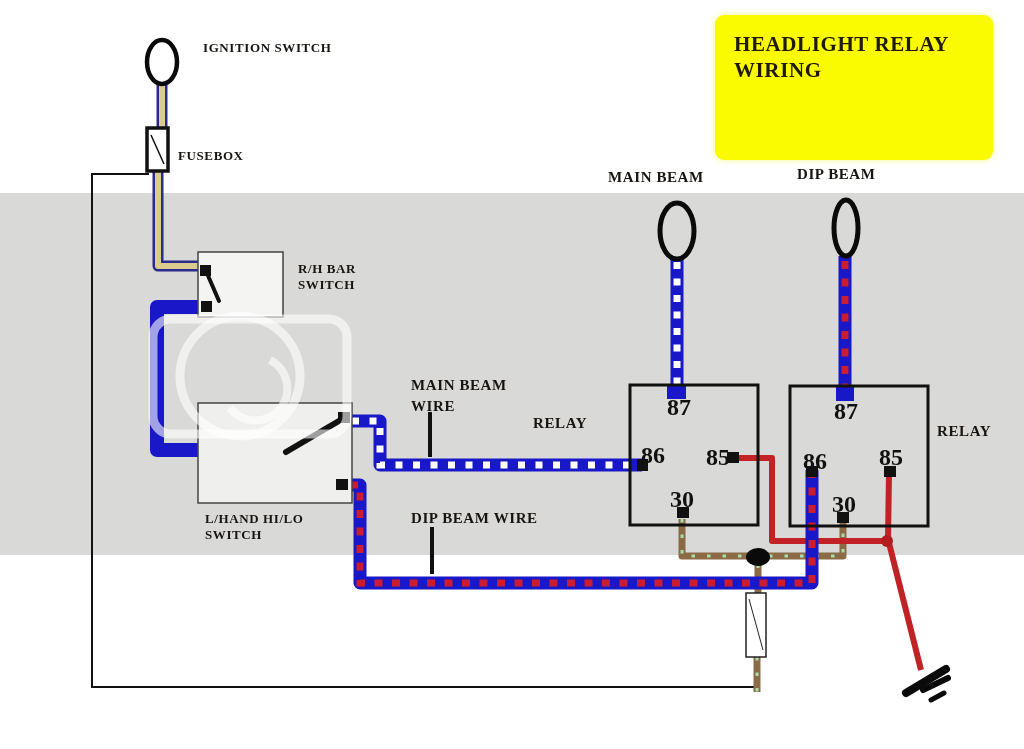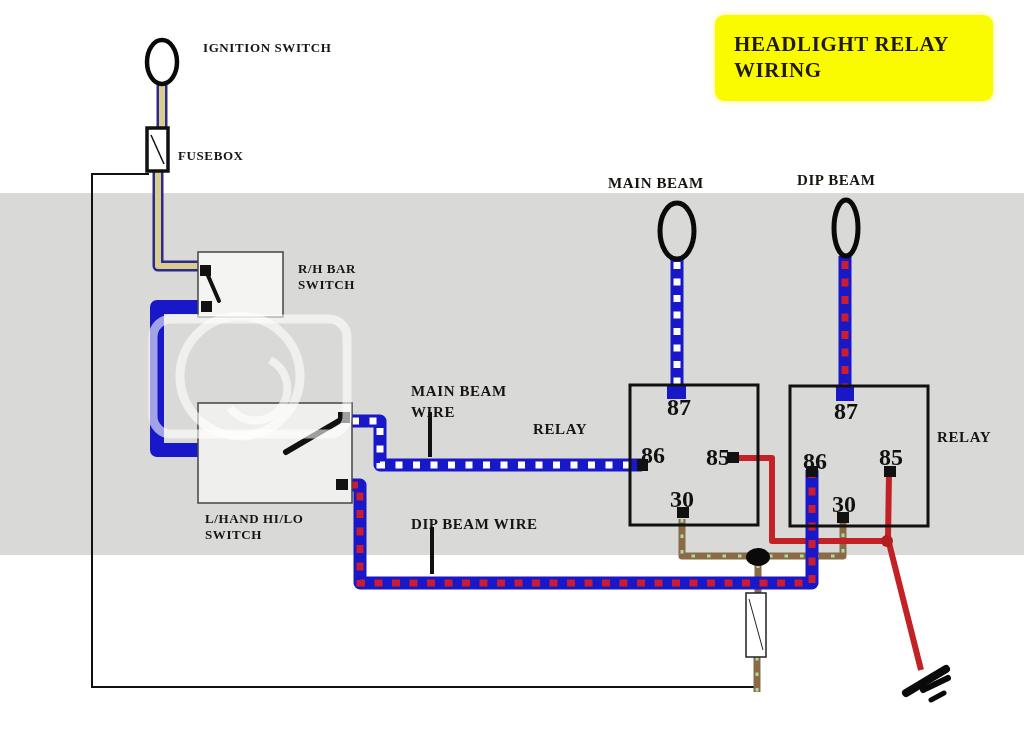--- a/index.html
+++ b/index.html
@@ -2,24 +2,24 @@
 <html><head>
 <meta charset="utf-8">
 <style>
   html,body{margin:0;padding:0;background:#ffffff;}
   #stage{position:relative;width:1024px;height:749px;background:#ffffff;overflow:hidden;
          font-family:"Liberation Serif",serif;}
   .band{position:absolute;left:0;top:193px;width:1024px;height:362px;background:#d9d9d7;}
   svg{position:absolute;left:0;top:0;}
   .lbl{position:absolute;color:#181410;font-weight:bold;font-size:13px;letter-spacing:0.6px;
        line-height:16px;white-space:pre;}
-  .lbl-lg{font-size:15px;line-height:21px;margin-top:6px;}
+  .lbl-lg{font-size:15px;line-height:21px;}
   .pin{position:absolute;width:30px;text-align:right;color:#111;font-size:24px;font-weight:600;
        font-family:"Liberation Serif",serif;}
-  .titlebox{position:absolute;left:715px;top:15px;width:278px;height:86px;background:#fbfb00;
+  .titlebox{position:absolute;left:715px;top:15px;width:278px;height:145px;background:#fbfb00;
        border-radius:9px;box-shadow:0 0 6px rgba(250,250,120,0.9);}
   .titletext{position:absolute;left:19px;top:16px;font-size:21px;font-weight:bold;color:#201a04;
        letter-spacing:0.6px;line-height:26px;white-space:pre-line;}
   .wm-brand{position:absolute;left:401px;top:303px;font-family:"Liberation Sans",sans-serif;
        font-size:57px;font-weight:bold;letter-spacing:7px;color:rgba(255,255,255,0.72);}
   .wm-tag{position:absolute;left:403px;top:399px;font-family:"Liberation Sans",sans-serif;
        font-size:40px;font-weight:bold;letter-spacing:2px;word-spacing:6px;color:rgba(255,255,255,0.66);}
 </style>
 </head>
 <body>

